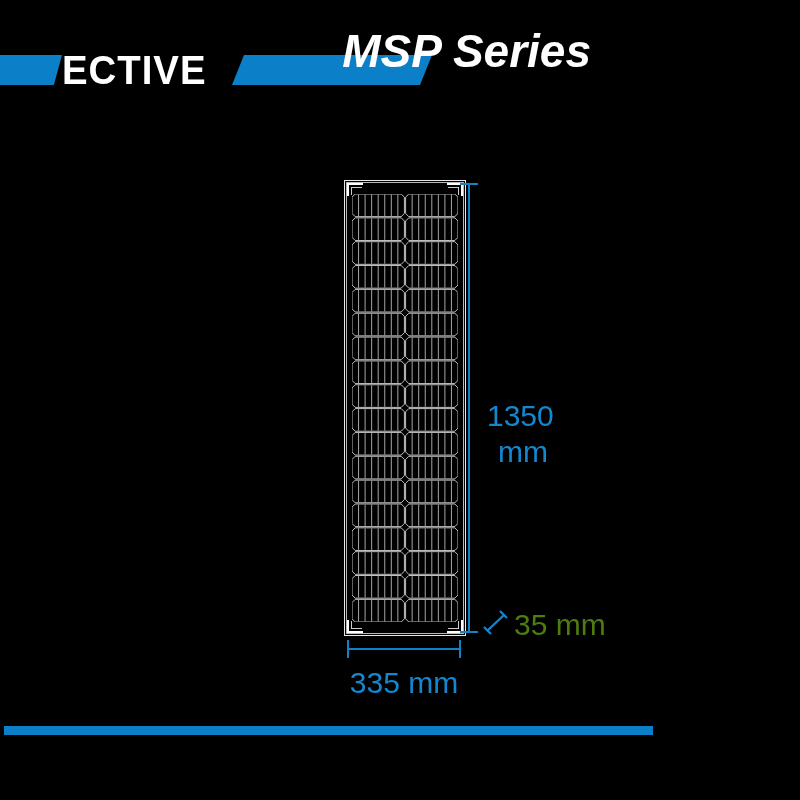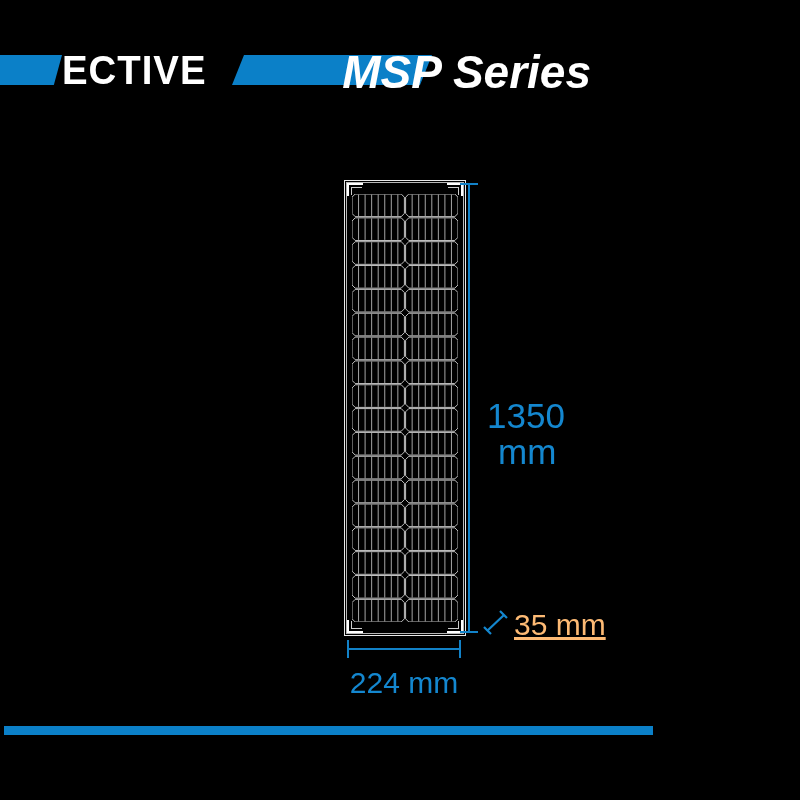--- a/index.html
+++ b/index.html
@@ -59,21 +59,21 @@
     color: #ffffff;
     font-family: "Liberation Sans", sans-serif;
     transform: scaleX(0.96);
     transform-origin: left top;
     line-height: 44px;
     white-space: nowrap;
   }
   .series-title {
     position: absolute;
     right: 62px;
-    top: 45px;
+    top: 24px;
     font-size: 46px;
     font-weight: bold;
     font-style: italic;
     color: #ffffff;
     line-height: 54px;
     white-space: nowrap;
     letter-spacing: 0px;
   }
 
   
@@ -178,21 +178,21 @@
     background: #1282c8;
   }
   .dim-h-cap-l { left: 347px; }
   .dim-h-cap-r { left: 459px; }
 
   .label-height {
     position: absolute;
     left: 487px;
     top: 398px;
     color: #1487cf;
-    font-size: 35px;
+    font-size: 30px;
     line-height: 36px;
     font-weight: 400;
     white-space: nowrap;
   }
   .label-height .lh-1 { display: block; }
   .label-height .lh-2 { display: block; padding-left: 11px; }
 
   .label-width {
     position: absolute;
     left: 347px;
@@ -208,25 +208,24 @@
   .thickness-group {
     position: absolute;
     left: 483px;
     top: 608px;
     display: flex;
     align-items: center;
     gap: 5px;
   }
   .thickness-icon { display: block; }
   .label-thickness {
-    color: #fdba74;
+    color: #4d7c0f;
     font-size: 30px;
     line-height: 34px;
     white-space: nowrap;
-    text-decoration: underline;
   }
 </style>
 </head>
 <body>
 
 <div id="page">
 
   <div class="header-band">
     <div class="hbar hbar-1"></div>
     <div class="hbar hbar-2"></div>
@@ -552,21 +551,21 @@
 
   <div class="label-height">
     <span class="lh-1">1350</span>
     <span class="lh-2">mm</span>
   </div>
 
   <div class="dim-h"></div>
   <div class="dim-h-cap-l"></div>
   <div class="dim-h-cap-r"></div>
 
-  <div class="label-width">224 mm</div>
+  <div class="label-width">335 mm</div>
 
   <div class="thickness-group">
     <span class="thickness-icon">
       <svg width="26" height="26" viewBox="0 0 26 26" aria-hidden="true">
         <line x1="4" y1="21" x2="21" y2="5" stroke="#1487cf" stroke-width="2.2"></line>
         <line x1="1" y1="17" x2="8" y2="24" stroke="#1487cf" stroke-width="2.2"></line>
         <line x1="17" y1="1" x2="24" y2="8" stroke="#1487cf" stroke-width="2.2"></line>
       </svg>
     </span>
     <span class="label-thickness">35 mm</span>

